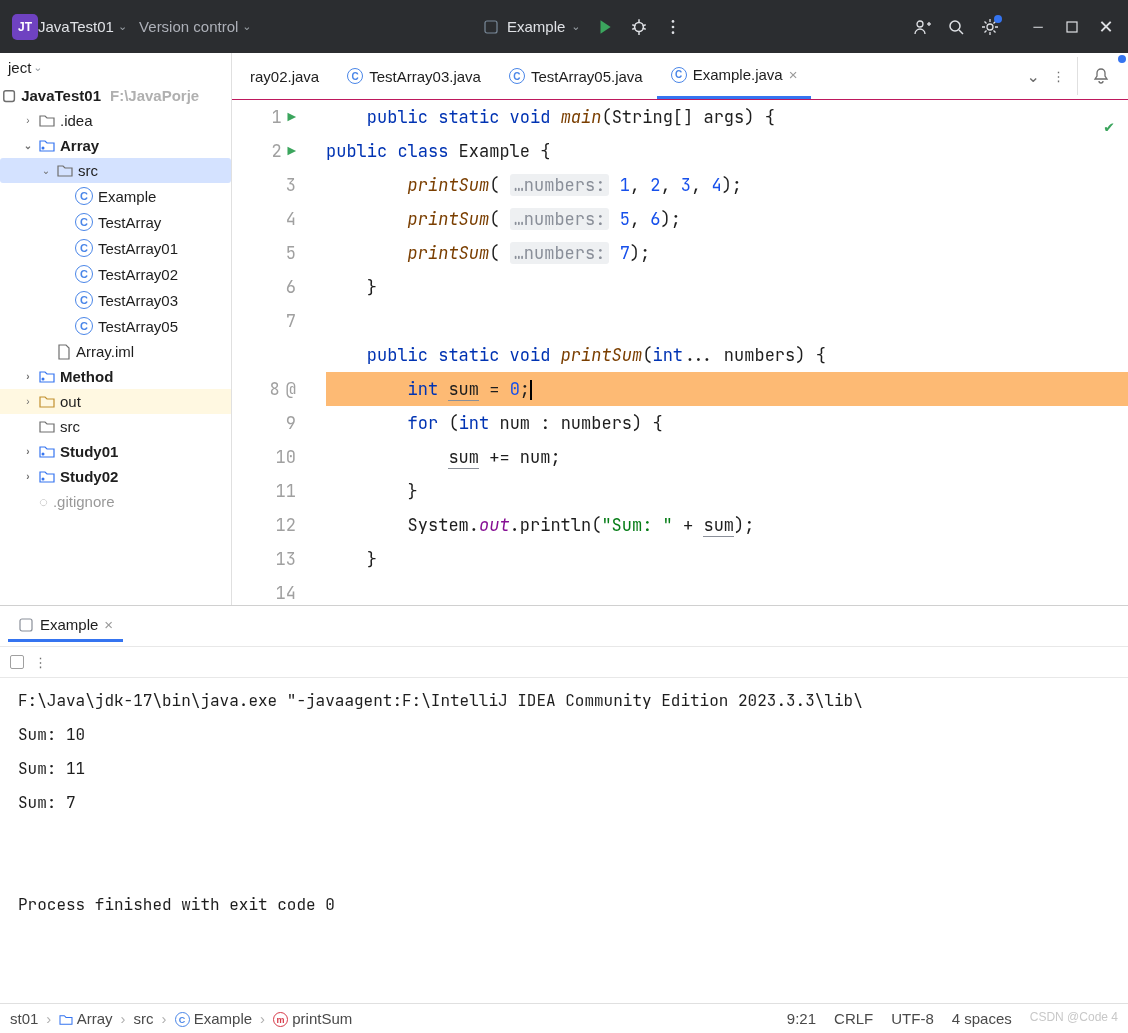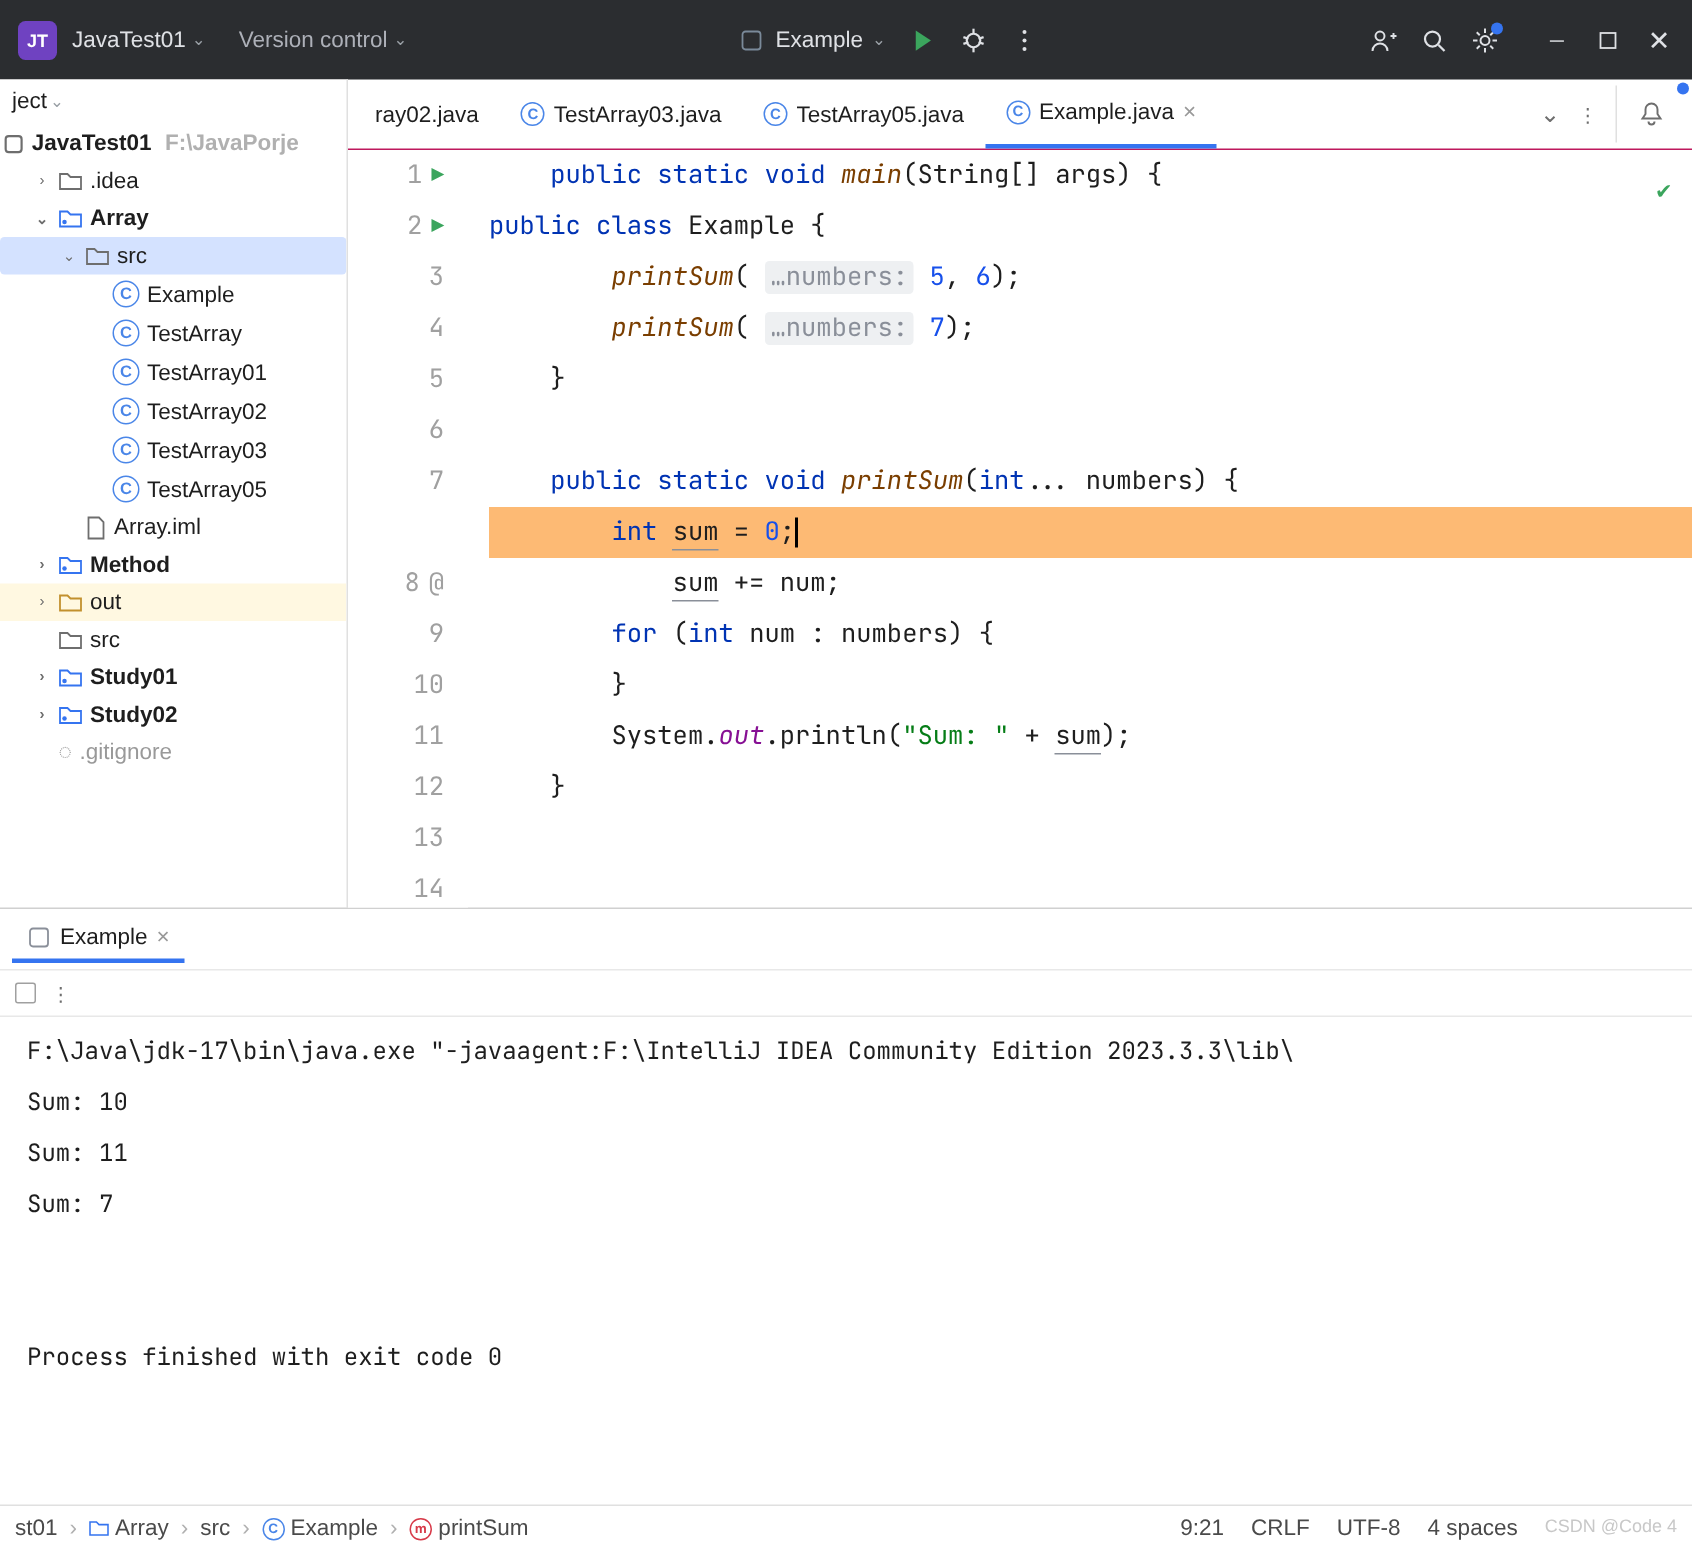--- a/index.html
+++ b/index.html
@@ -1,18 +1,18 @@
 <!DOCTYPE html>
 <html><head>
 <meta charset="utf-8">
 <style>
 * { box-sizing: border-box; margin: 0; padding: 0; }
 body { font-family: -apple-system, BlinkMacSystemFont, "Segoe UI", sans-serif; font-size: 13px; color: #1e1e1e; background: #fff; width: 1128px; height: 1033px; overflow: hidden; display: flex; flex-direction: column; }
 .titlebar { background: #2b2d30; height: 53px; display: flex; align-items: center; padding: 0 12px; color: #dfe1e5; gap: 12px; }
-.tb-left { display: flex; align-items: center; gap: 10px; }
+.tb-left { display: flex; align-items: center; }
 .tb-proj-icon { background: #6f42c1; color: #fff; width: 26px; height: 26px; border-radius: 5px; display: flex; align-items: center; justify-content: center; font-weight: bold; font-size: 12px; }
 .tb-proj { font-size: 15px; color: #dfe1e5; display: flex; align-items: center; gap: 4px; }
 .tb-vc { color: #adb0b8; font-size: 15px; display:flex;align-items:center;gap:4px; margin-left:12px;}
 .tb-center { flex: 1; display: flex; justify-content: center; align-items: center; gap: 14px; }
 .tb-run-config { display:flex;align-items:center;gap:6px;color:#dfe1e5;font-size:15px; }
 .tb-right { display: flex; align-items: center; gap: 14px; }
 .tb-icon { width: 20px; height: 20px; display:inline-flex;align-items:center;justify-content:center; color:#dfe1e5; position:relative;}
 .chev { font-size:11px; color:#9aa0a6;}
 .dot-notify{position:absolute;top:-2px;right:-2px;width:8px;height:8px;background:#3574f0;border-radius:50%;}
 .main-area { flex: 1; display: flex; min-height: 0; }
@@ -357,28 +357,29 @@
           <div class="gutter-line">
             <span>13</span>
           </div>
           <div class="gutter-line">
             <span>14</span>
           </div>
         </div>
       <div class="code-col" id="code">
           <div class="code-line">    <span class="kw">public</span><span class="kw"> static</span><span class="kw"> void</span> <span class="fn">main</span>(String[] args) {</div>
           <div class="code-line"><span class="kw">public</span><span class="kw"> class</span> Example {</div>
+          <div class="code-line">        <span class="fn">printSum</span>( <span class="param-hint">…numbers:</span> <span class="num">1</span>, <span class="num">2</span>, <span class="num">3</span>, <span class="num">4</span>);</div>
           <div class="code-line">        <span class="fn">printSum</span>( <span class="param-hint">…numbers:</span> <span class="num">5</span>, <span class="num">6</span>);</div>
           <div class="code-line">        <span class="fn">printSum</span>( <span class="param-hint">…numbers:</span> <span class="num">7</span>);</div>
           <div class="code-line">    }</div>
           <div class="code-line"></div>
           <div class="code-line">    <span class="kw">public</span><span class="kw"> static</span><span class="kw"> void</span> <span class="fn">printSum</span>(<span class="kw">int</span>... numbers) {</div>
           <div class="code-line hl">        <span class="kw">int</span> <span class="underline">sum</span> = <span class="num">0</span>;<span class="cursor"></span></div>
+          <div class="code-line">        <span class="kw">for</span> (<span class="kw">int</span> num : numbers) {</div>
           <div class="code-line">            <span class="underline">sum</span> += num;</div>
-          <div class="code-line">        <span class="kw">for</span> (<span class="kw">int</span> num : numbers) {</div>
           <div class="code-line">        }</div>
           <div class="code-line">        System.<span class="field">out</span>.println(<span class="str">"Sum: "</span> + <span class="underline">sum</span>);</div>
           <div class="code-line">    }</div>
         </div>
     </div>
   </div>
 </div>
 
 <div class="bottom-panel">
   <div class="bp-tabs">

